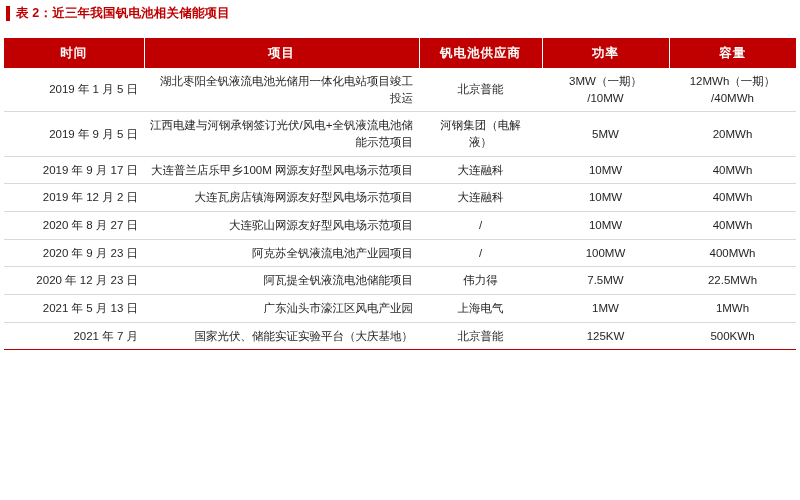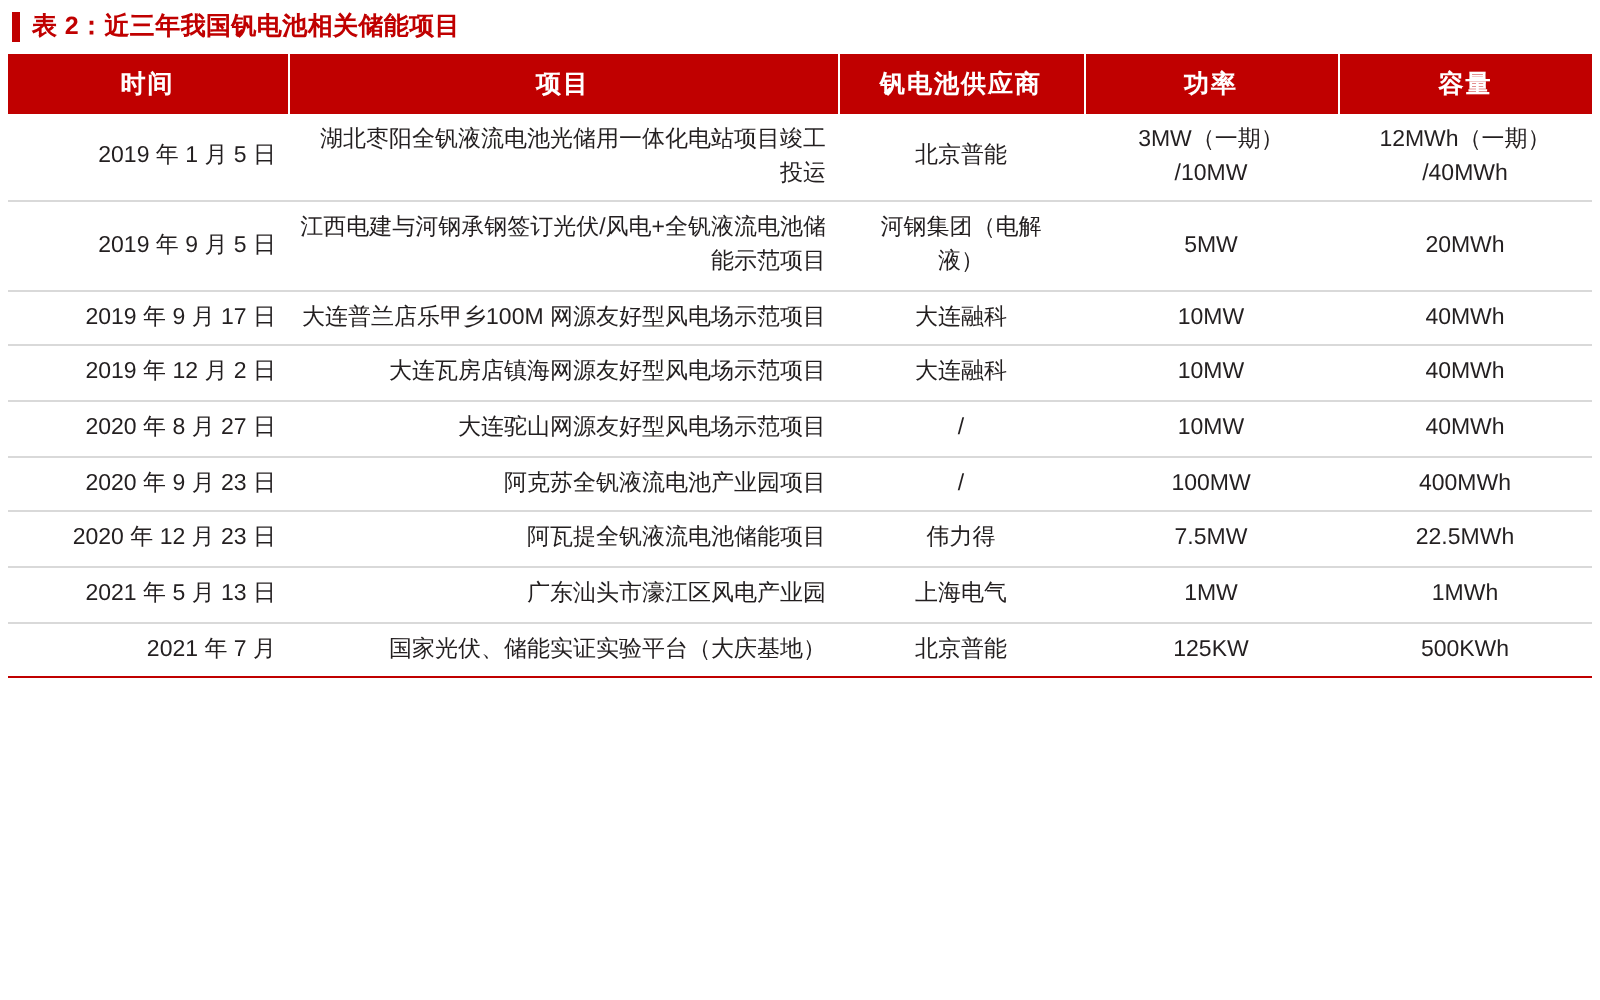--- a/index.html
+++ b/index.html
@@ -38,21 +38,21 @@
   .caption-text {
     font-size: 12.5px;
     font-weight: bold;
     color: #c00000;
     letter-spacing: 0.2px;
     white-space: nowrap;
   }
   table.data {
     border-collapse: collapse;
     width: 792px;
-    margin: 1px 4px;
+    margin: 12px 4px;
     table-layout: fixed;
   }
   table.data col.c0 { width: 140px; }
   table.data col.c1 { width: 275px; }
   table.data col.c2 { width: 123px; }
   table.data col.c3 { width: 127px; }
   table.data col.c4 { width: 127px; }
 
   table.data thead th {
     background: #c00000;

